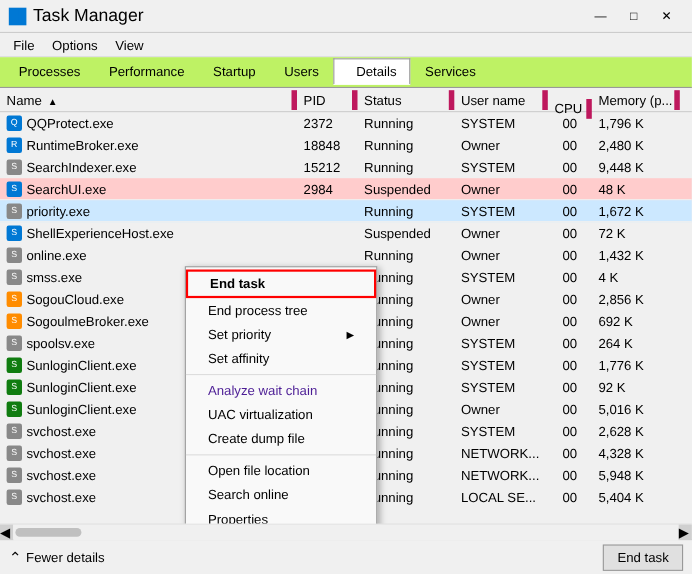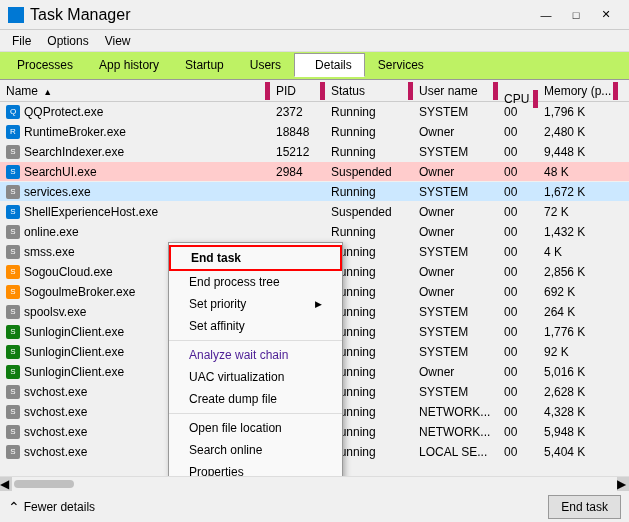--- a/index.html
+++ b/index.html
@@ -126,21 +126,21 @@
       padding: 1px 6px;
       font-size: 12px;
       white-space: nowrap;
       overflow: hidden;
       text-overflow: ellipsis;
     }
     .td-name { width: 270px; display: flex; align-items: center; gap: 4px; }
     .td-pid { width: 55px; }
     .td-status { width: 88px; }
     .td-user { width: 85px; }
-    .td-cpu { width: 40px; }
+    .td-cpu { width: 40px; text-align: center; }
     .td-mem { width: 80px; }
     .proc-icon {
       width: 14px; height: 14px;
       display: inline-flex; align-items: center; justify-content: center;
       font-size: 10px; flex-shrink: 0;
     }
     
     #context-menu {
       position: absolute;
       left: 168px;
@@ -231,21 +231,21 @@
 </div>
 
 <div id="menu-bar">
   <span class="menu-item">File</span>
   <span class="menu-item">Options</span>
   <span class="menu-item">View</span>
 </div>
 
 <div id="tabs">
   <div class="tab">Processes</div>
-  <div class="tab">App history</div>
+  <div class="tab">Performance</div>
   <div class="tab">Startup</div>
   <div class="tab">Users</div>
   <div class="tab active">Details</div>
   <div class="tab">Services</div>
 </div>
 
 <div id="main-area">
 
   <div class="table-header">
     <div class="th th-name">
@@ -302,21 +302,21 @@
     </div>
     <div class="td td-pid">2984</div>
     <div class="td td-status">Suspended</div>
     <div class="td td-user">Owner</div>
     <div class="td td-cpu">00</div>
     <div class="td td-mem">48 K</div>
   </div>
         <div class="table-row selected">
     <div class="td td-name">
       <span class="proc-icon" style="background:#888;color:white;border-radius:2px;width:14px;height:14px;display:inline-flex;align-items:center;justify-content:center;font-size:8px;flex-shrink:0;">S</span>
-      <span style="overflow:hidden;text-overflow:ellipsis;">services.exe</span>
+      <span style="overflow:hidden;text-overflow:ellipsis;">priority.exe</span>
     </div>
     <div class="td td-pid"></div>
     <div class="td td-status">Running</div>
     <div class="td td-user">SYSTEM</div>
     <div class="td td-cpu">00</div>
     <div class="td td-mem">1,672 K</div>
   </div>
         <div class="table-row">
     <div class="td td-name">
       <span class="proc-icon" style="background:#0078d4;color:white;border-radius:2px;width:14px;height:14px;display:inline-flex;align-items:center;justify-content:center;font-size:8px;flex-shrink:0;">S</span>

